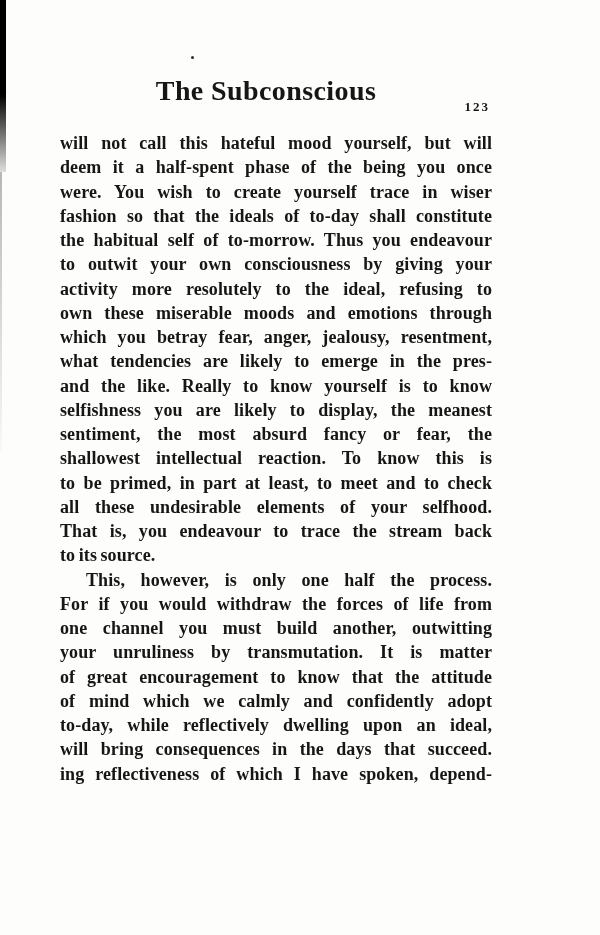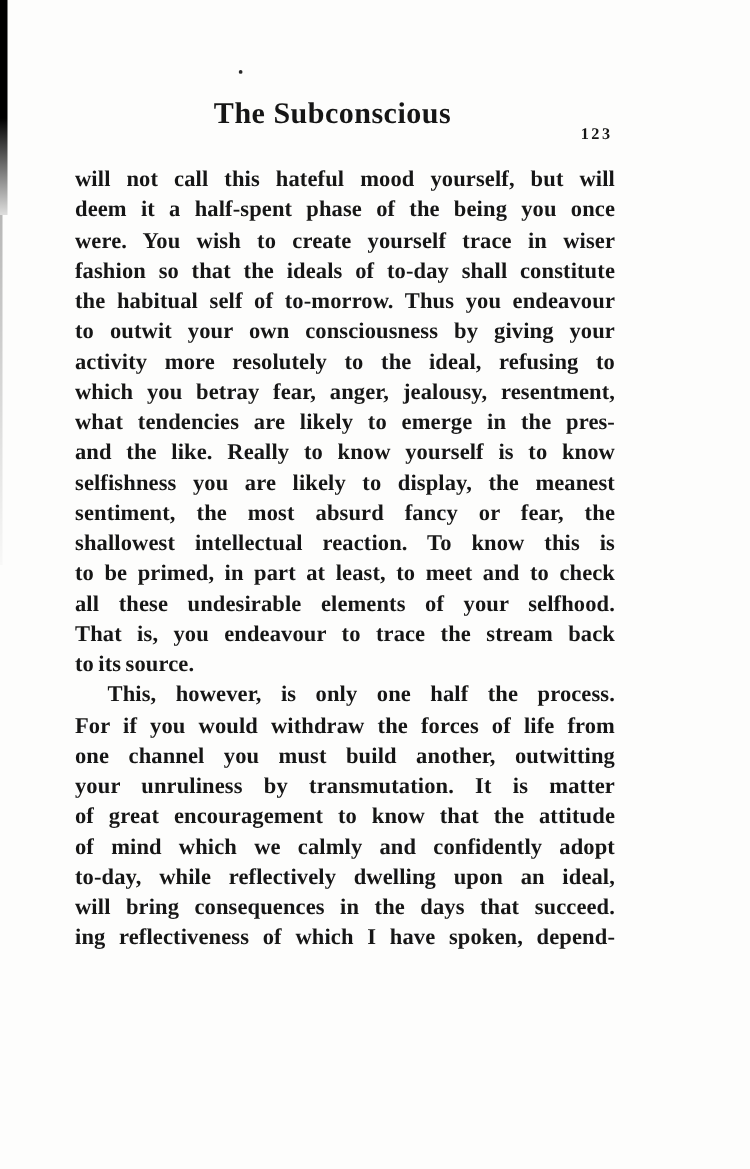--- a/index.html
+++ b/index.html
@@ -23,21 +23,21 @@
     background: linear-gradient(180deg, rgba(0,0,0,.28), rgba(0,0,0,.02));
   }
   .speck {
     position: absolute; left: 191px; top: 56px; width: 3px; height: 3px;
     background: #2a2a2a; border-radius: 50%;
   }
 
   
   .header { position: absolute; left: 40px; top: 76px; width: 452px; height: 32px; }
   .title {
-    text-align: center; font-size: 24px; font-weight: 700;
+    text-align: center; font-size: 28px; font-weight: 700;
     letter-spacing: .4px; line-height: 30px;
   }
   .pageno {
     position: absolute; right: 2px; top: 6px;
     font-size: 13px; font-weight: 700; letter-spacing: 2px; margin-top: 17px;
   }
 
   
   .bodyblock { position: absolute; left: 40px; top: 131px; width: 452px; }
   .tl {
@@ -65,20 +65,21 @@
   </div>
 
   <div class="bodyblock">
     <div class="tl">will not call this hateful mood yourself, but will</div>
     <div class="tl">deem it a half-spent phase of the being you once</div>
     <div class="tl">were.  You wish to create yourself trace in wiser</div>
     <div class="tl">fashion so that the ideals of to-day shall constitute</div>
     <div class="tl">the habitual self of to-morrow. Thus you endeavour</div>
     <div class="tl">to outwit your own consciousness by giving your</div>
     <div class="tl">activity more resolutely to the ideal, refusing to</div>
+    <div class="tl">own these miserable moods and emotions through</div>
     <div class="tl">which you betray fear, anger, jealousy, resentment,</div>
     <div class="tl">what tendencies are likely to emerge in the pres-</div>
     <div class="tl">and the like.  Really to know yourself is to know</div>
     <div class="tl">selfishness you are likely to display, the meanest</div>
     <div class="tl">sentiment, the most absurd fancy or fear, the</div>
     <div class="tl">shallowest intellectual reaction.  To know this is</div>
     <div class="tl">to be primed, in part at least, to meet and to check</div>
     <div class="tl">all these undesirable elements of your selfhood.</div>
     <div class="tl">That is, you endeavour to trace the stream back</div>
     <div class="tl end">to its source.</div>

